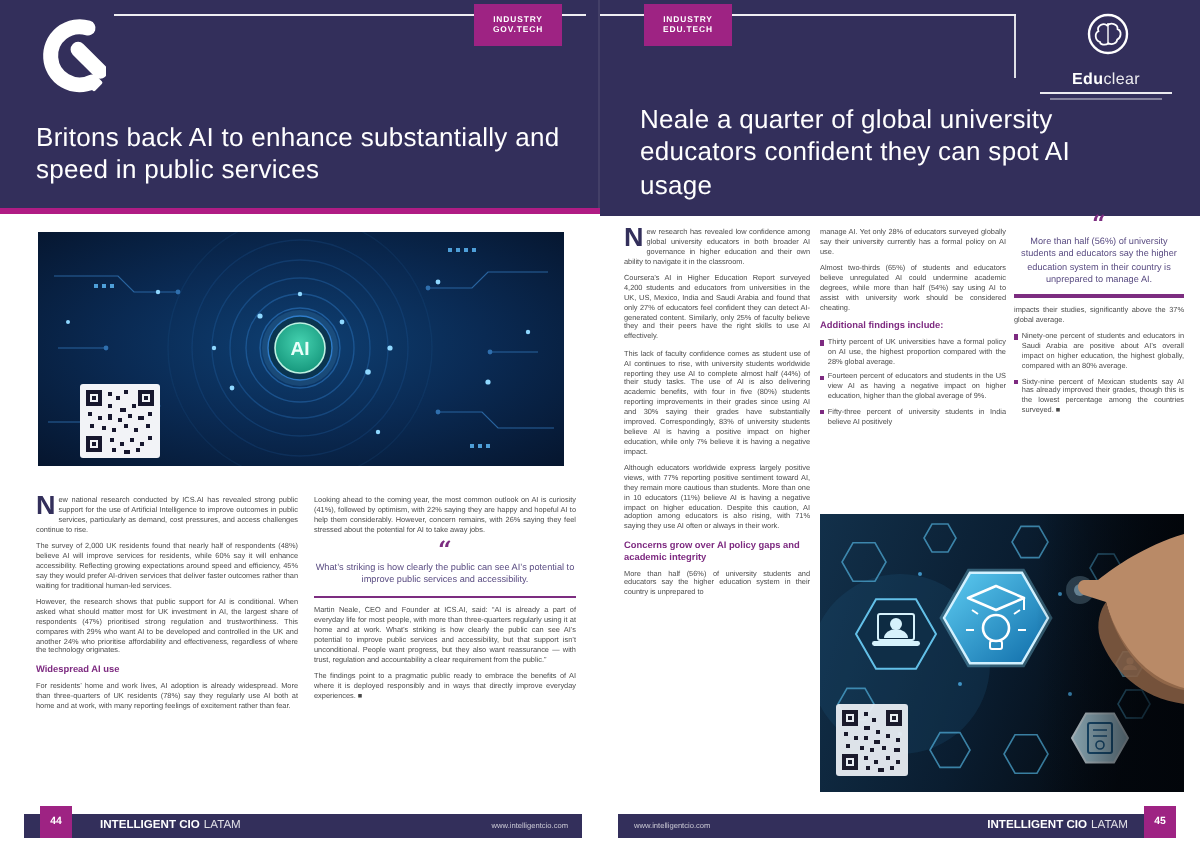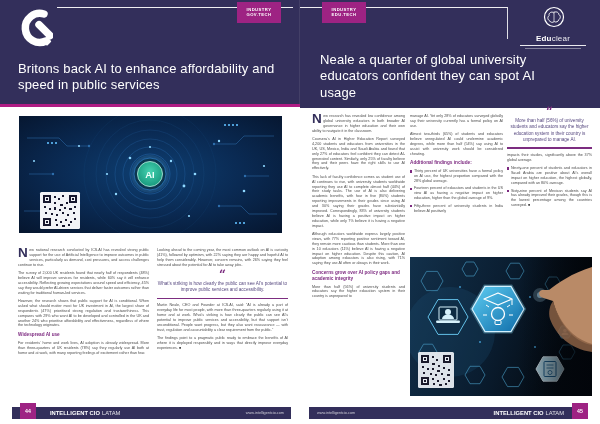--- a/index.html
+++ b/index.html
@@ -93,21 +93,21 @@
   <svg width="78" height="24" viewBox="0 0 78 24">
     <circle cx="40" cy="12" r="9.5" fill="none" stroke="#fff" stroke-width="1.2"></circle>
     <path d="M36,16 c-2.6,-0.8 -2.8,-4.4 -0.8,-5.4 c-1,-2.6 2.6,-4.6 4.4,-2.8 c1.8,-1.8 5.4,-0.8 5.2,1.8 c2.4,1 1.6,4.4 -0.2,5.2 c0,1.8 -2.6,2.8 -4.4,1.8 c-1.6,1.4 -4.2,0.6 -4.2,-0.6 z" fill="none" stroke="#fff" stroke-width="0.9"></path>
     <path d="M40,6.5 v10" stroke="#fff" stroke-width="0.7"></path>
   </svg>
   <div class="edu-name"><span class="b">Edu</span><span class="l">clear</span></div>
   <div class="edu-line"></div>
   <div class="edu-tag"></div>
 </div>
 
-<div class="headline hl-l">Britons back AI to enhance affordability and speed in public services</div>
+<div class="headline hl-l">Britons back AI to enhance substantially and speed in public services</div>
 <div class="headline hl-r">Neale a quarter of global university educators confident they can spot AI usage</div>
 
 <svg class="hero" viewBox="0 0 263 117">
   <defs>
     <radialGradient id="hbg" cx="50%" cy="48%" r="78%">
       <stop offset="0%" stop-color="#0e3f72"></stop>
         <stop offset="45%" stop-color="#0a2a53"></stop>
         <stop offset="100%" stop-color="#051228"></stop>
     </radialGradient>
     <radialGradient id="teal" cx="50%" cy="40%" r="75%">

